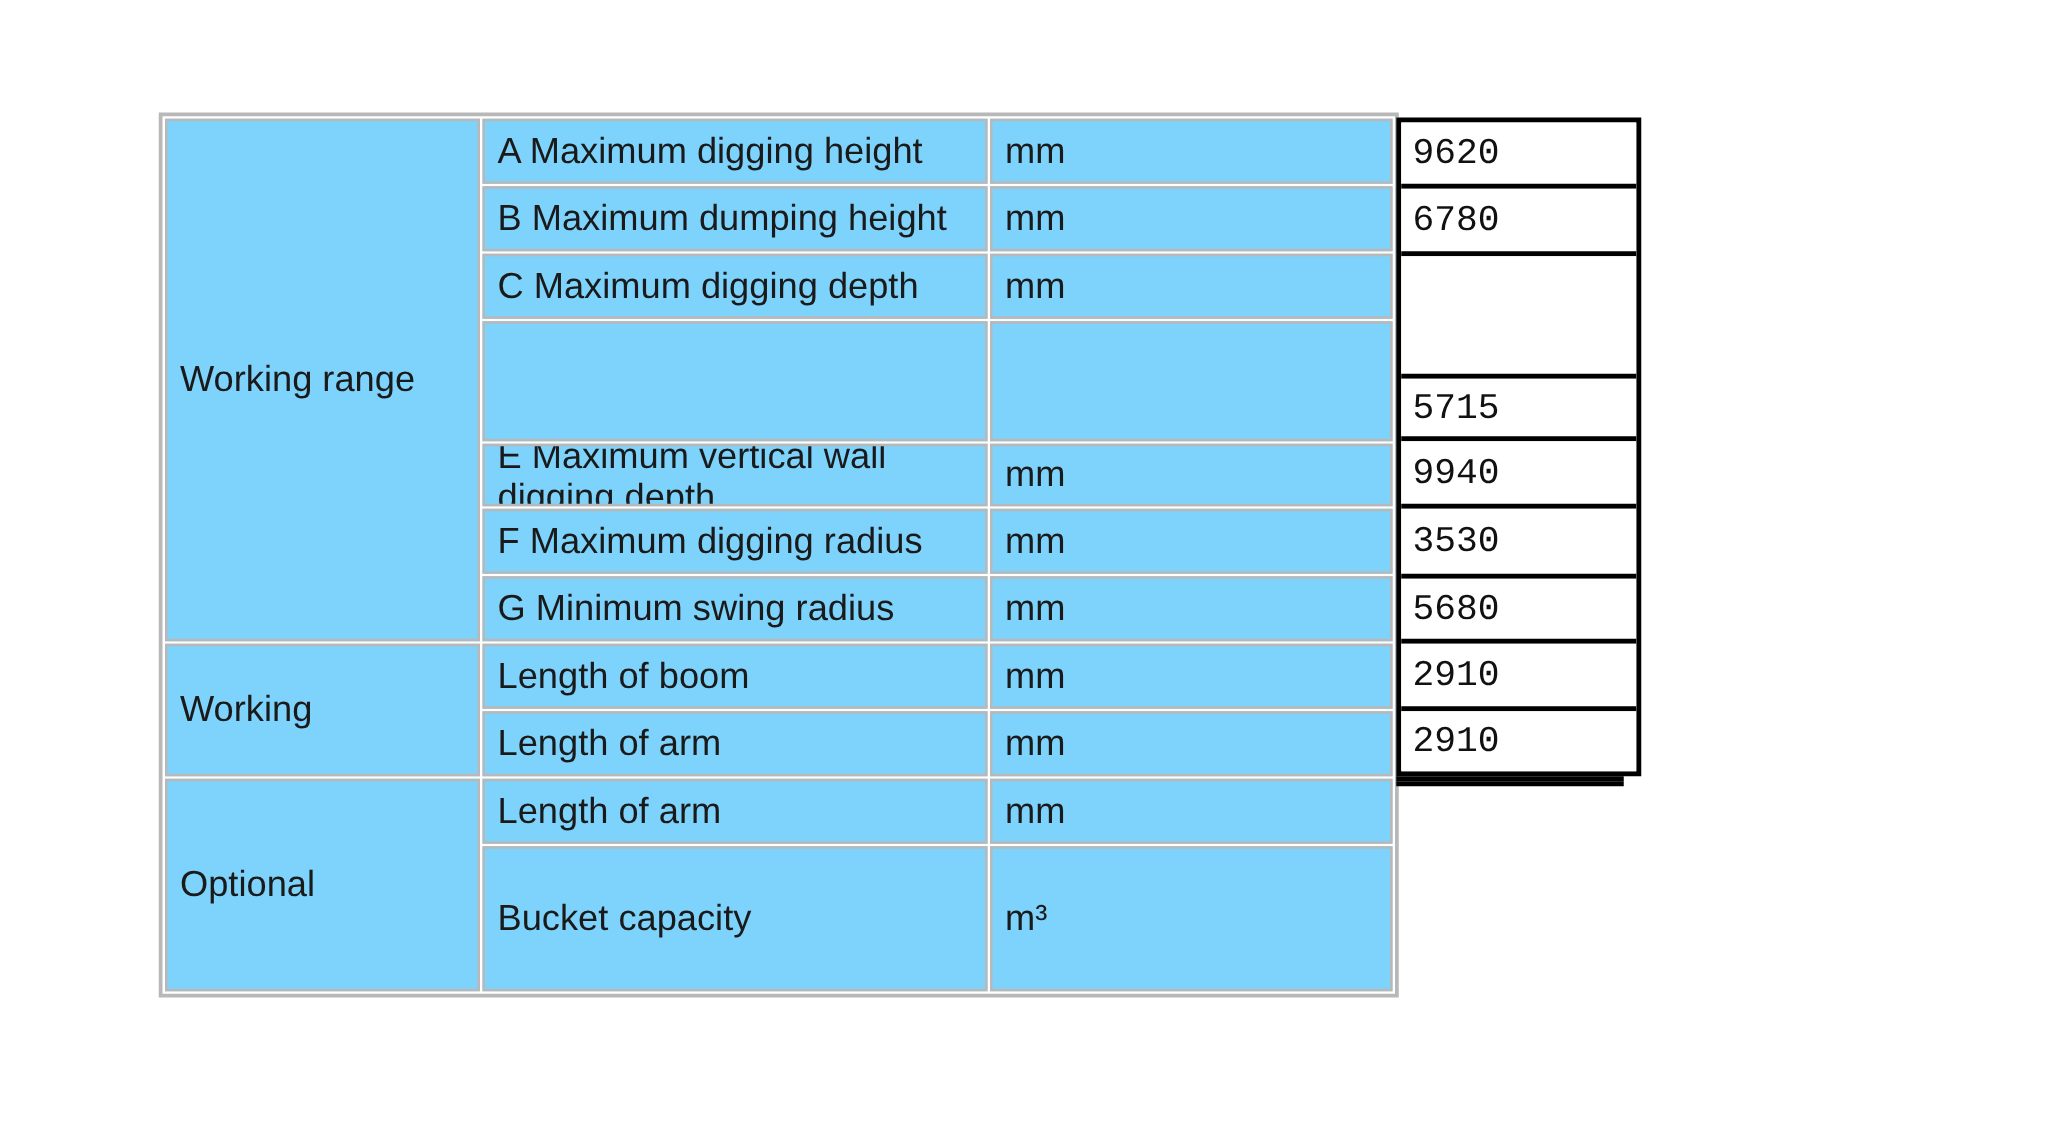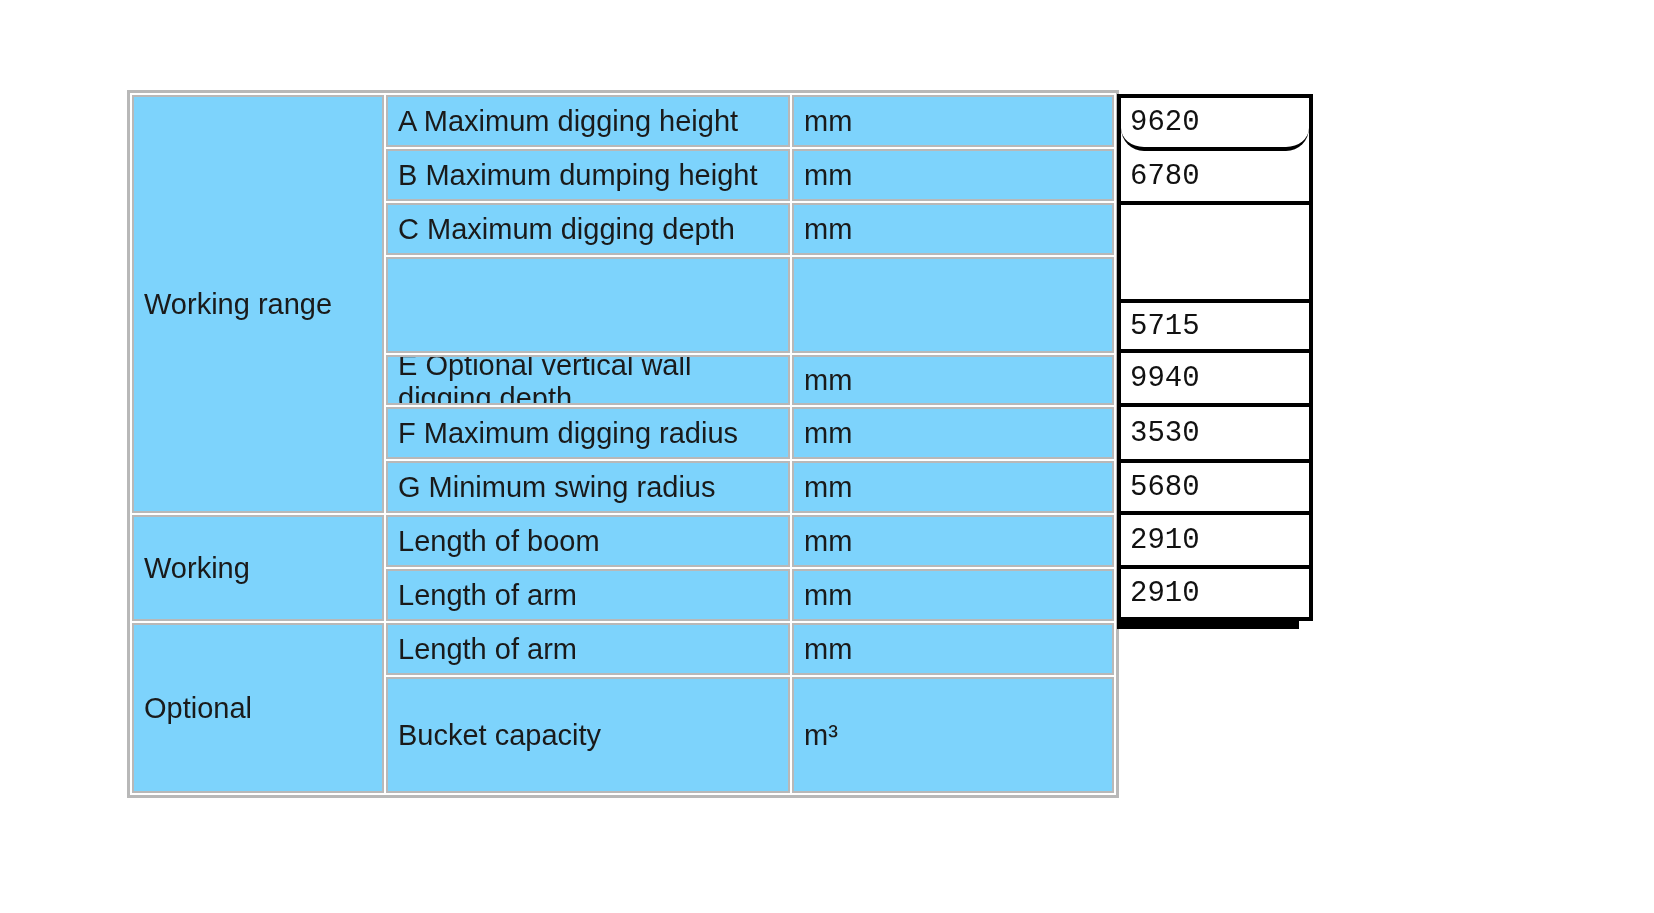--- a/index.html
+++ b/index.html
@@ -18,21 +18,21 @@
   .eclip{height:46px;overflow:hidden;}
   .eclip span{display:block;margin-top:-8px;line-height:33px;}
 
   
   .overlay{position:absolute;left:1117px;top:94px;width:200px;
            font-family:"Liberation Mono", monospace;font-size:29px;color:#111111;}
   .obox{border:4px solid #000000;width:188px;background:#ffffff;}
   .orow{border-bottom:4px solid #000000;display:flex;align-items:center;
         padding-left:9px;white-space:nowrap;overflow:visible;background:#ffffff;}
   .orow:last-child{border-bottom:none;}
-  .r49{height:49px;border-radius:23px;} .r50{height:50px;} .r94{height:94px;} .r46{height:46px;}
+  .r49{height:49px;} .r50{height:50px;} .r94{height:94px;} .r46{height:46px;}
   .r52{height:52px;} .r48{height:48px;}
   .otail{margin-top:0;}
   .otext{height:50px;display:flex;align-items:center;padding-left:9px;white-space:nowrap;}
   .otext2{height:52px;}
   .orule{height:4px;width:182px;background:#000000;}
 </style>
 </head>
 <body>
 
 <div class="stage">
@@ -63,21 +63,21 @@
       </tr>
 
       <tr>
         <td class="h92"></td>
         <td class="h92"></td>
       </tr>
 
       <tr>
         <td class="h46" style="vertical-align:top;">
           <div class="eclip">
-                <span>E Optional vertical wall digging depth</span>
+                <span>E Maximum vertical wall digging depth</span>
               </div>
         </td>
         <td class="h46">mm</td>
       </tr>
 
       <tr>
         <td class="h48">F Maximum digging radius</td>
         <td class="h48">mm</td>
       </tr>
 

